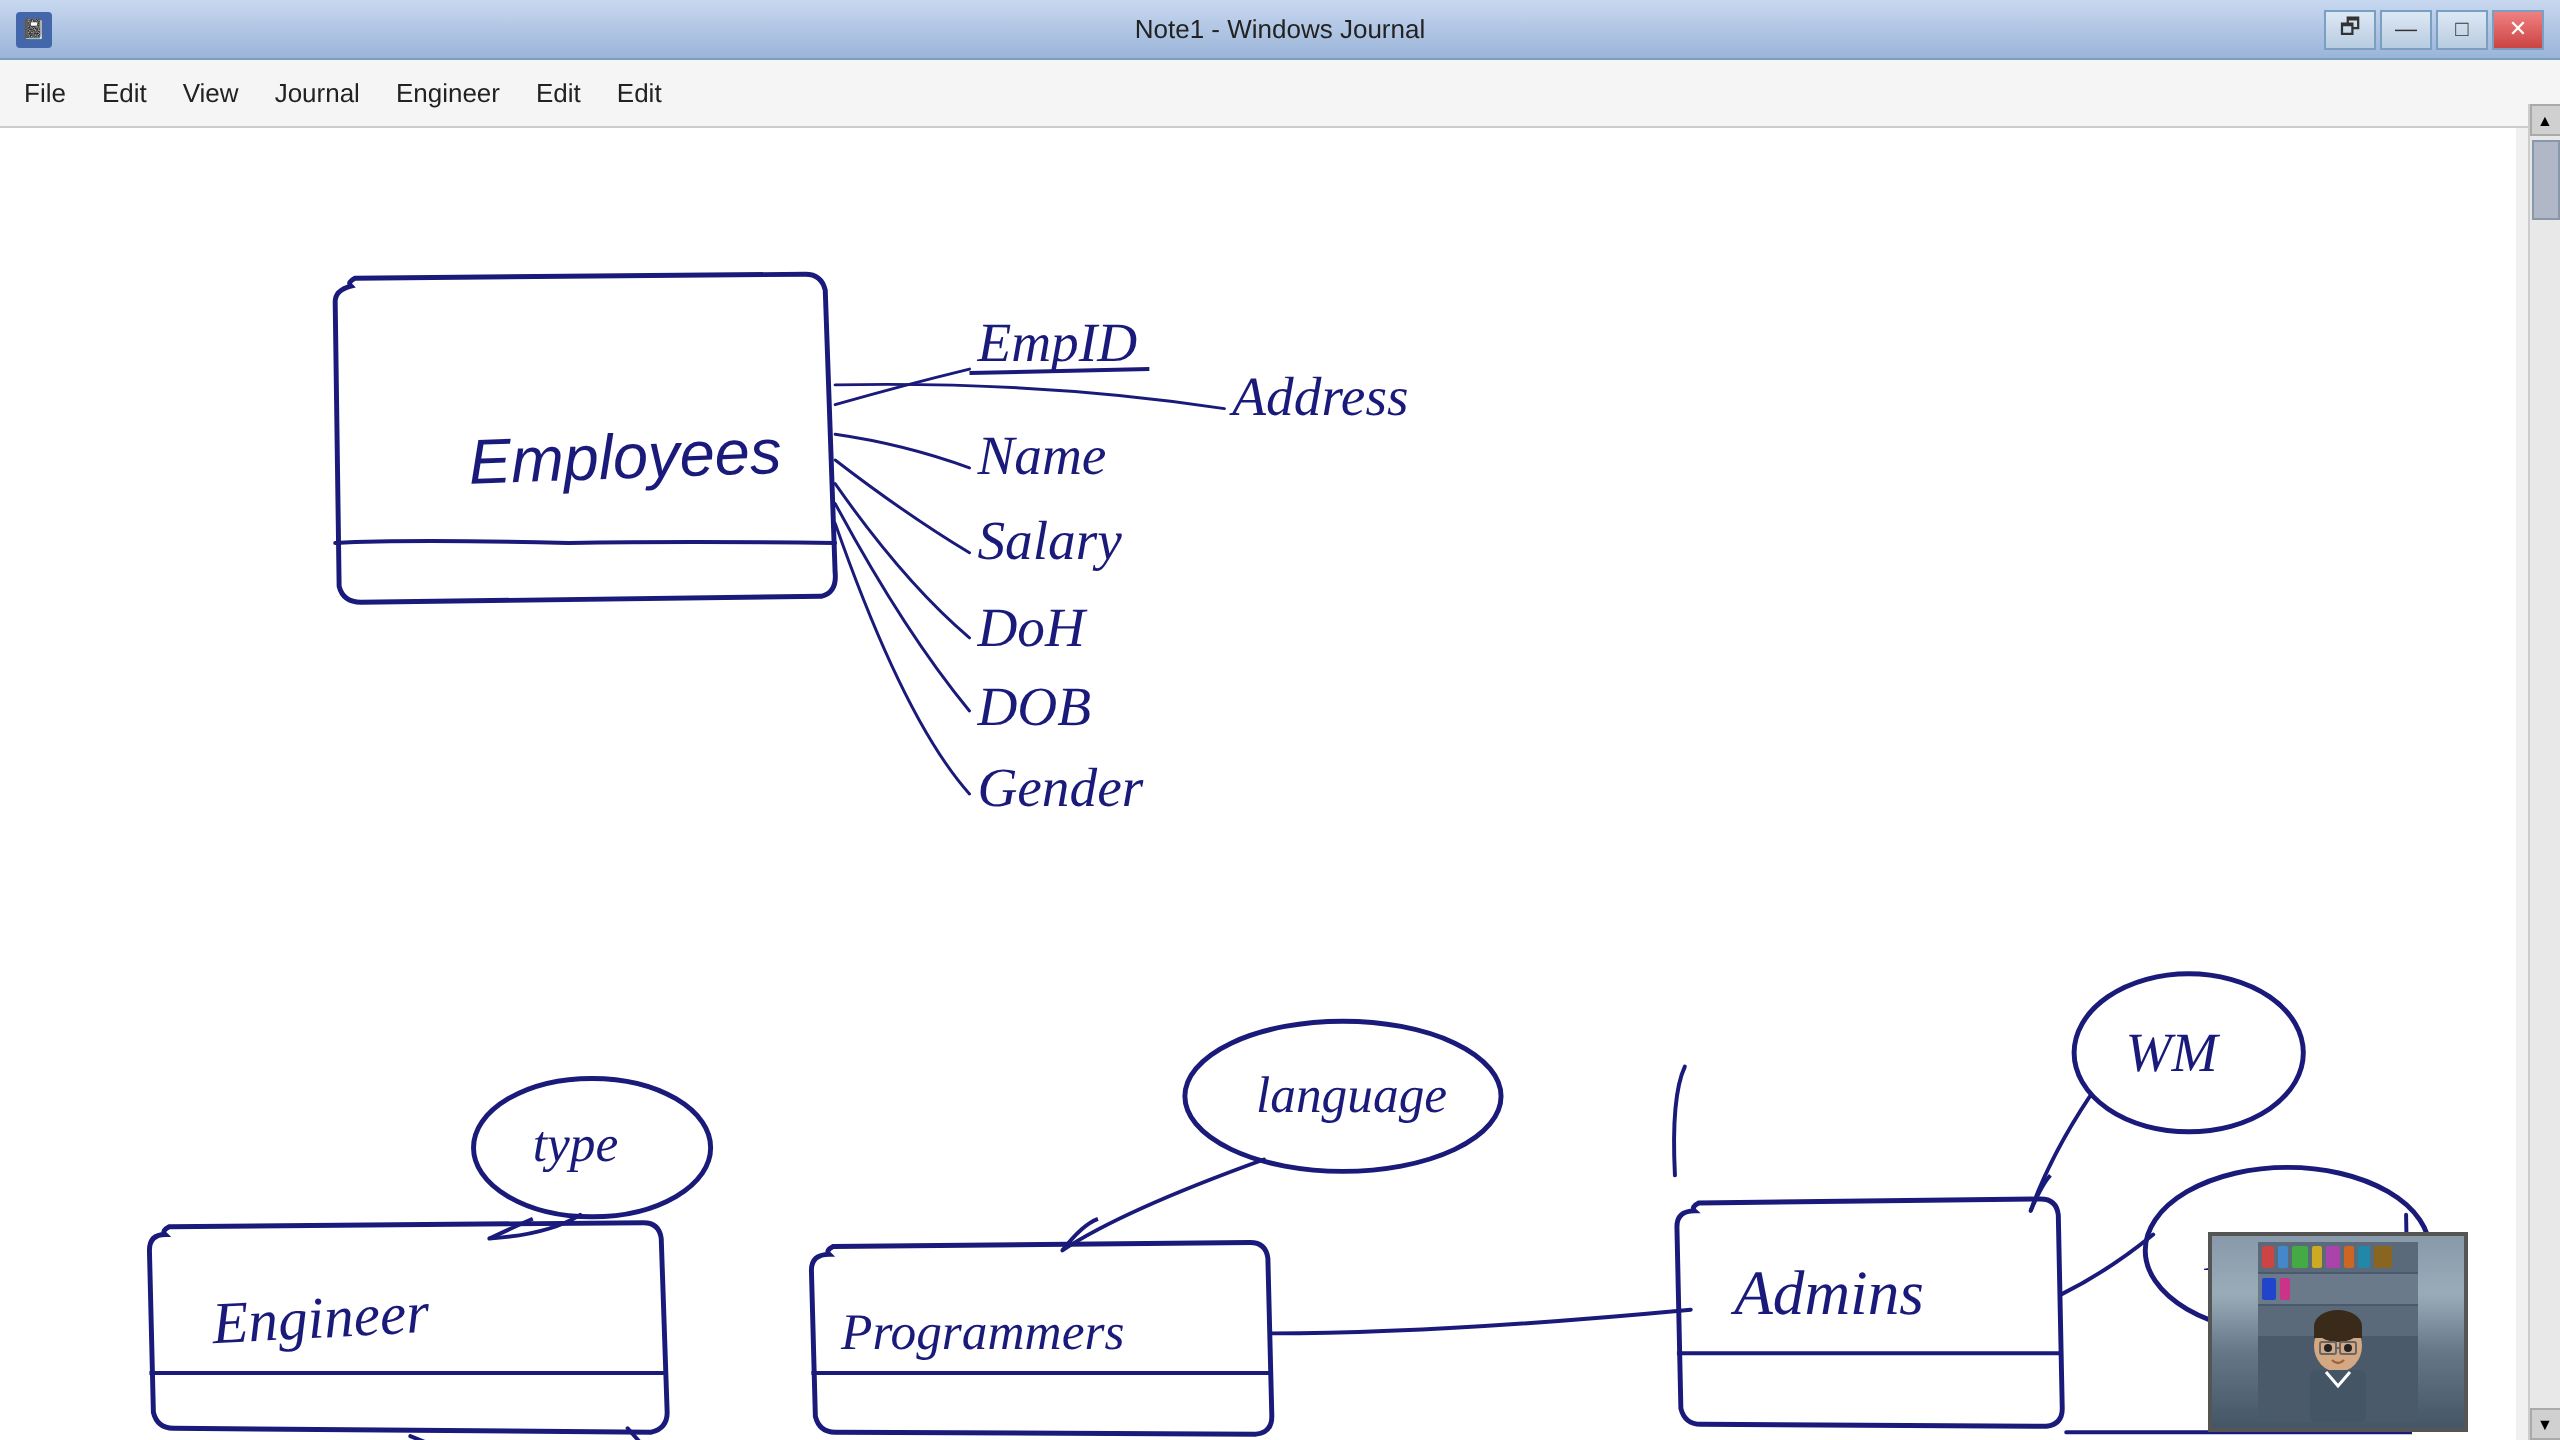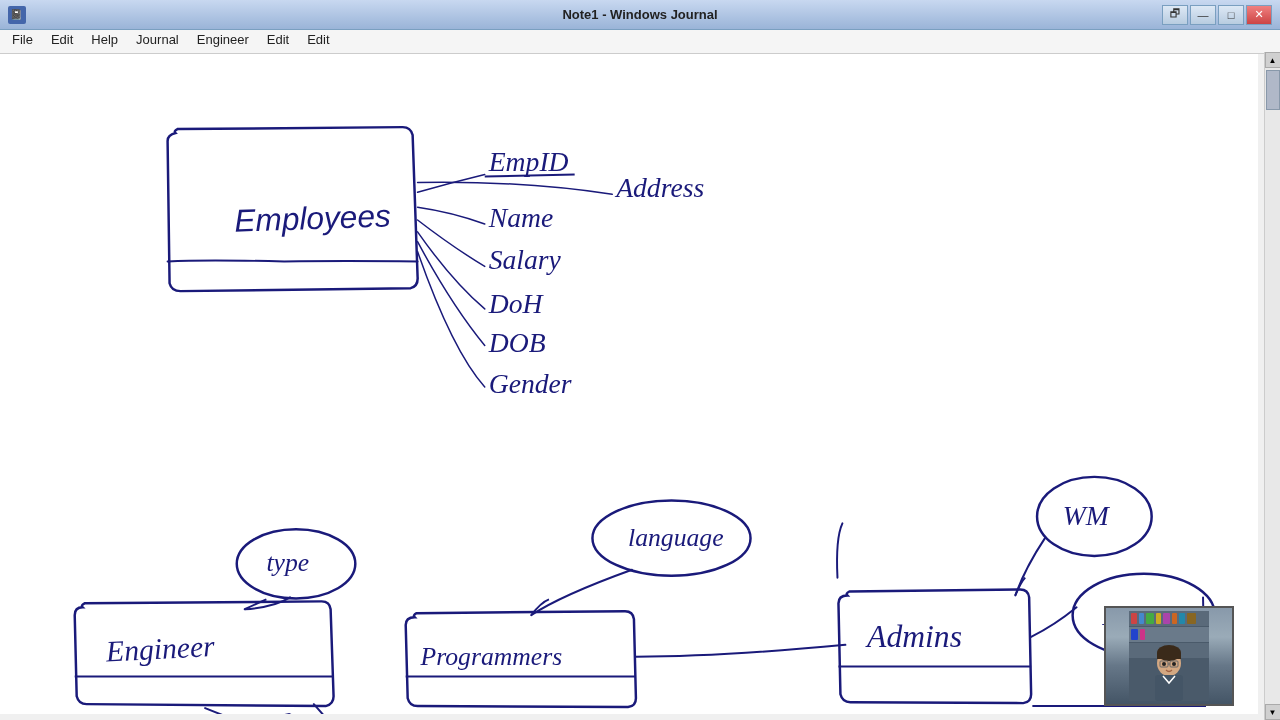--- a/index.html
+++ b/index.html
@@ -34,21 +34,21 @@
       border-radius: 2px;
       display: flex;
       align-items: center;
       justify-content: center;
       font-size: 10px;
       color: white;
     }
     #title-text {
       font-size: 13px;
       color: #222;
-      font-weight: bold;
+      font-weight: normal;
       flex: 1;
       text-align: center;
       position: absolute;
       left: 50%;
       transform: translateX(-50%);
     }
     #window-controls {
       display: flex;
       gap: 2px;
     }
@@ -65,24 +65,24 @@
       color: #333;
     }
     .win-btn.close-btn {
       background: linear-gradient(to bottom, #f08080, #cc4444);
       color: white;
     }
 
     
     #menubar {
       background: #f5f5f5;
-      height: 24px;
-      display: flex;
-      align-items: flex-start;
-      padding: 0 4px;
+      height: 34px;
+      display: flex;
+      align-items: center;
+      padding: 12px 4px;
       border-bottom: 1px solid #ccc;
       gap: 2px;
     }
     .menu-item {
       padding: 2px 8px;
       font-size: 13px;
       color: #222;
       cursor: pointer;
     }
 
@@ -190,21 +190,21 @@
     </div>
     <div class="win-btn close-btn">
       <span>✕</span>
     </div>
   </div>
 </div>
 
 <div id="menubar">
   <div class="menu-item">File</div>
   <div class="menu-item">Edit</div>
-  <div class="menu-item">Help</div>
+  <div class="menu-item">View</div>
   <div class="menu-item">Journal</div>
   <div class="menu-item">Engineer</div>
   <div class="menu-item">Edit</div>
   <div class="menu-item">Edit</div>
 </div>
 
 <div style="display:flex; height:668px;">
   <div id="canvas-area">
 
     <svg id="drawing-svg" viewBox="0 0 1258 668" xmlns="http://www.w3.org/2000/svg">

